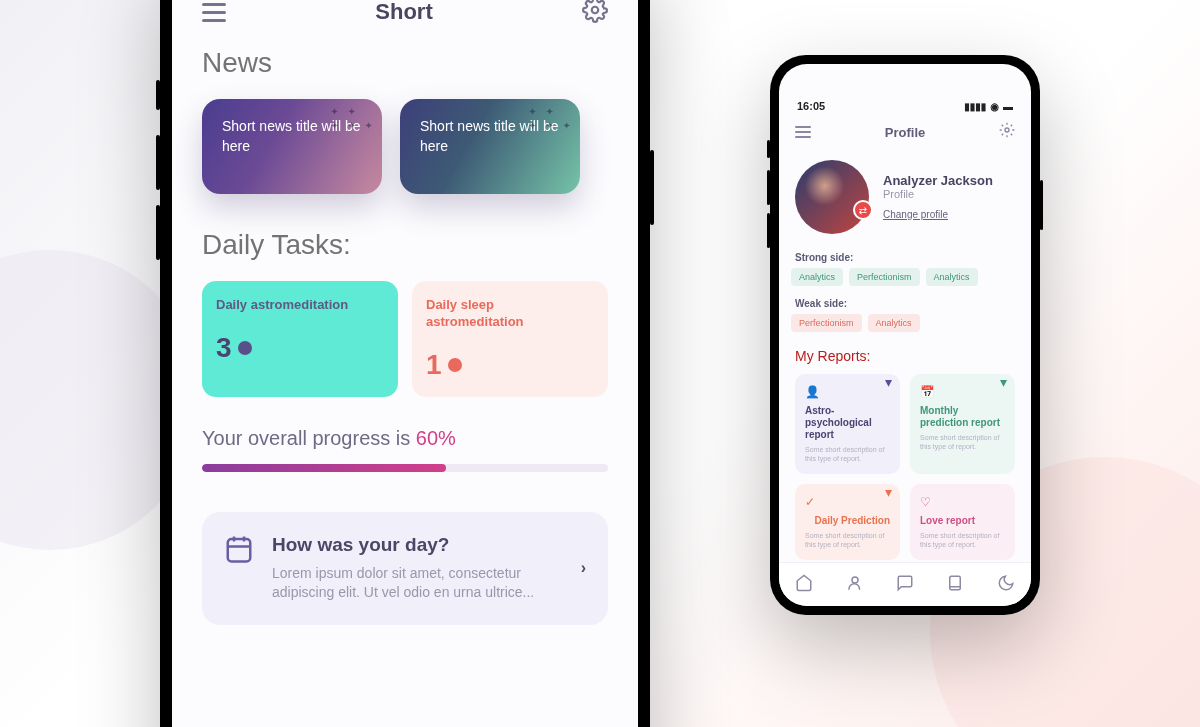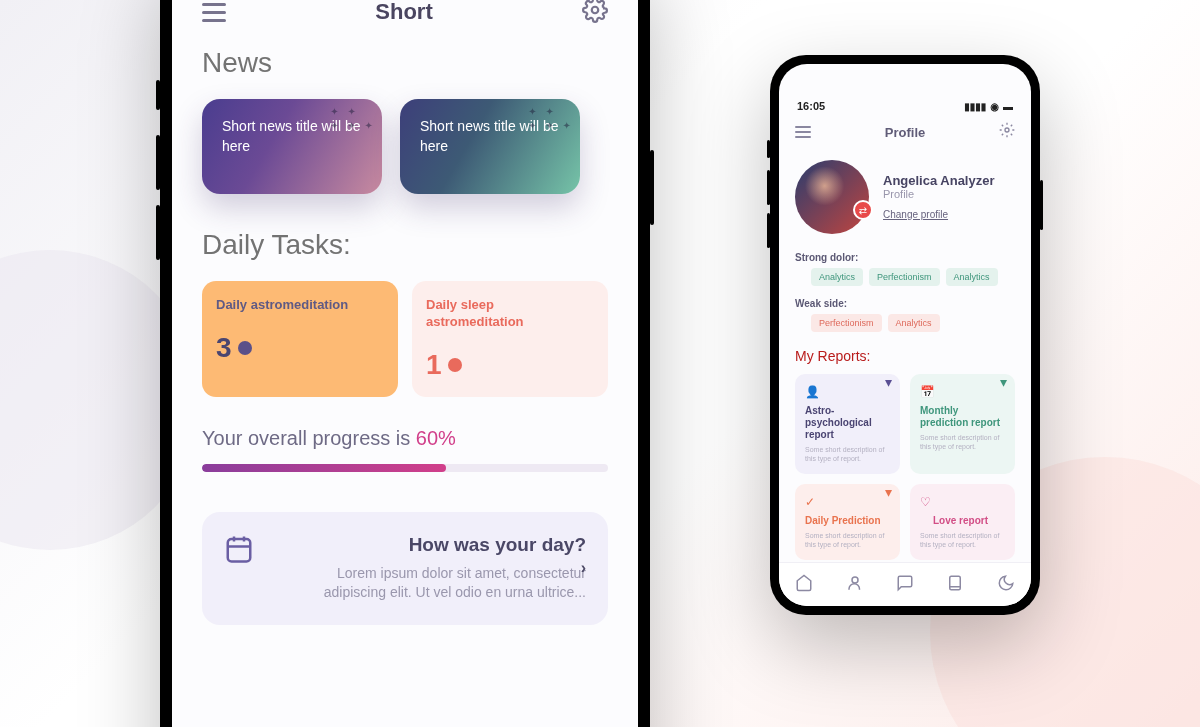--- a/index.html
+++ b/index.html
@@ -102,21 +102,21 @@
   position: relative;
   overflow: hidden;
   box-shadow: 0 14px 30px rgba(60,40,100,0.22);
 }
 .news-card.c1 { background: linear-gradient(120deg, #4a3d8f 0%, #6b4a95 40%, #c98ba0 100%); }
 .news-card.c2 { background: linear-gradient(120deg, #3d3f7a 0%, #3d5a75 40%, #76c4a8 100%); }
 .stars { position: absolute; right: 6px; top: 6px; opacity: 0.5; font-size: 10px; letter-spacing: 3px; color:#1f1f3a;}
 
 .tasks-row { display: flex; gap: 14px; margin-bottom: 30px; }
 .task-card { flex: 1; border-radius: 14px; padding: 16px 14px; }
-.task-card.tc1 { background: #fdba74; }
+.task-card.tc1 { background: #5eead4; }
 .task-card.tc2 { background: #fdeeec; }
 .task-card.tc3 { background: #ecf6f3; }
 .task-label { font-size: 13px; font-weight: 600; line-height: 1.3; margin-bottom: 18px; }
 .tc1 .task-label { color: #5f5a84; }
 .tc2 .task-label { color: #e96a5c; }
 .tc3 .task-label { color: #4dae95; }
 .task-num { font-size: 28px; font-weight: 700; display: flex; align-items: center; gap: 6px; }
 .tc1 .task-num { color: #4a4570; }
 .tc2 .task-num { color: #e96a5c; }
 .tc3 .task-num { color: #4dae95; }
@@ -133,21 +133,21 @@
 .day-card {
   background: #f1effa;
   border-radius: 18px;
   padding: 22px 22px;
   display: flex;
   align-items: flex-start;
   gap: 18px;
   position: relative;
 }
 .cal-icon { color: #6a5ea3; flex-shrink: 0; }
-.day-text { flex: 1; text-align: right; }
+.day-text { flex: 1; }
 .day-title { font-size: 19px; font-weight: 600; color: #4a4766; margin-bottom: 8px; }
 .day-desc { font-size: 14px; color: #9a97ad; line-height: 1.4; }
 .chevron { position: absolute; right: 22px; top: 50%; transform: translateY(-50%); color: #4d4a66; font-weight: bold; }
 
 
 .status-bar { display: flex; justify-content: space-between; padding: 10px 18px 0; font-size: 11px; font-weight: 600; color: #222; margin-top: 26px; }
 .status-icons { display:flex; gap:4px; align-items:center; font-size:10px; }
 .p2-header { display: flex; justify-content: space-between; align-items: center; padding: 10px 16px 14px; }
 .p2-hamburger { display: flex; flex-direction: column; gap: 3px; }
 .p2-hamburger span { width: 16px; height: 2px; background: #8a87a0; border-radius: 1px; }
@@ -157,21 +157,21 @@
 .profile-row { display: flex; gap: 14px; align-items: center; padding: 4px 16px 12px; position: relative; }
 .avatar { width: 74px; height: 74px; border-radius: 50%; background: linear-gradient(135deg, #2a3d6f, #c2453f); position: relative; overflow:hidden; }
 .avatar::after{ content:""; position:absolute; inset:0; background: radial-gradient(circle at 40% 35%, rgba(255,200,160,0.7) 0%, transparent 30%); }
 .avatar-badge { position: absolute; left: 74px; top: 44px; width: 20px; height: 20px; background: #e84a4a; border-radius: 50%; border: 2px solid #fff; display:flex; align-items:center; justify-content:center; color:#fff; font-size:10px;}
 .profile-info { flex: 1; }
 .profile-name { font-size: 13px; font-weight: 700; color: #474463; }
 .profile-role { font-size: 11px; color: #9996ac; margin-bottom: 4px; }
 .profile-link { font-size: 10px; color: #66627e; text-decoration: underline; }
 
 .side-label { font-size: 10px; font-weight: 600; color: #5b5874; padding: 6px 16px 5px; }
-.tag-row { display: flex; gap: 6px; padding: 0 32px 6px; flex-wrap: wrap; }
+.tag-row { display: flex; gap: 6px; padding: 0 12px 6px; flex-wrap: wrap; }
 .tag { font-size: 9px; padding: 4px 8px; border-radius: 4px; }
 .tag.green { background: #e4f2ed; color: #3f967c; }
 .tag.red { background: #fbe8e6; color: #de6a5c; }
 
 .reports-title { font-size: 14px; font-weight: 500; color: #b91c1c; padding: 10px 16px 10px; }
 .reports-grid { display: grid; grid-template-columns: 1fr 1fr; gap: 10px; padding: 0 16px; }
 .report-card { border-radius: 10px; padding: 11px 10px; position: relative; }
 .report-card.rc1 { background: #f1effa; }
 .report-card.rc2 { background: #ecf6f3; }
 .report-card.rc3 { background: #fdeeec; }
@@ -181,22 +181,22 @@
 .rc2 .bookmark { color: #3f967c; }
 .rc3 .bookmark { color: #e9734e; }
 .ricon { font-size: 12px; margin-bottom: 6px; }
 .rc1 .ricon { color: #5a4f94; }
 .rc2 .ricon { color: #3f967c; }
 .rc3 .ricon { color: #e9734e; }
 .rc4 .ricon { color: #d24e86; }
 .rtitle { font-size: 10px; font-weight: 700; line-height: 1.2; margin-bottom: 4px; }
 .rc1 .rtitle { color: #4a4472; }
 .rc2 .rtitle { color: #3f967c; }
-.rc3 .rtitle { color: #e9734e; }
-.rc4 .rtitle { color: #d24e86; margin-left: 13px; }
+.rc3 .rtitle { color: #e9734e; text-align: right; }
+.rc4 .rtitle { color: #d24e86; }
 .rdesc { font-size: 7px; color: #b4b1c2; line-height: 1.3; }
 
 .nav-bar { position: absolute; bottom: 0; left: 0; right: 0; height: 44px; background: #fff; display: flex; justify-content: space-around; align-items: center; border-top:1px solid #f0eff5;}
 .nav-item { color: #8c89a2; }
 .nav-item svg { width: 18px; height: 18px; }
 </style>
 </head>
 <body>
 
 <div class="blob-left"></div>
@@ -307,27 +307,27 @@
             <circle cx="12" cy="12" r="3"></circle>
             <path d="M12 1v3m0 16v3M4.2 4.2l2.1 2.1m11.4 11.4 2.1 2.1M1 12h3m16 0h3M4.2 19.8l2.1-2.1m11.4-11.4 2.1-2.1"></path>
           </svg>
       </div>
     </div>
 
     <div class="profile-row">
       <div class="avatar"></div>
       <div class="avatar-badge">⇄</div>
       <div class="profile-info">
-        <div class="profile-name">Angelica Analyzer</div>
+        <div class="profile-name">Analyzer Jackson</div>
         <div class="profile-role">Profile</div>
         <a class="profile-link">Change profile</a>
       </div>
     </div>
 
-    <div class="side-label">Strong dolor:</div>
+    <div class="side-label">Strong side:</div>
     <div class="tag-row">
       <span class="tag green">Analytics</span>
       <span class="tag green">Perfectionism</span>
       <span class="tag green">Analytics</span>
     </div>
     <div class="side-label">Weak side:</div>
     <div class="tag-row">
       <span class="tag red">Perfectionism</span>
       <span class="tag red">Analytics</span>
     </div>

